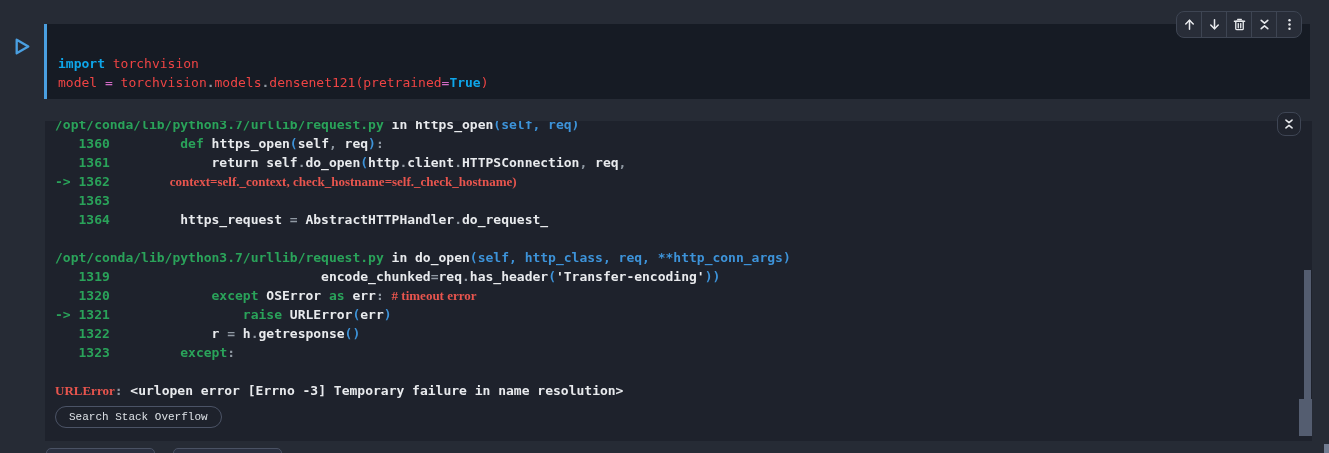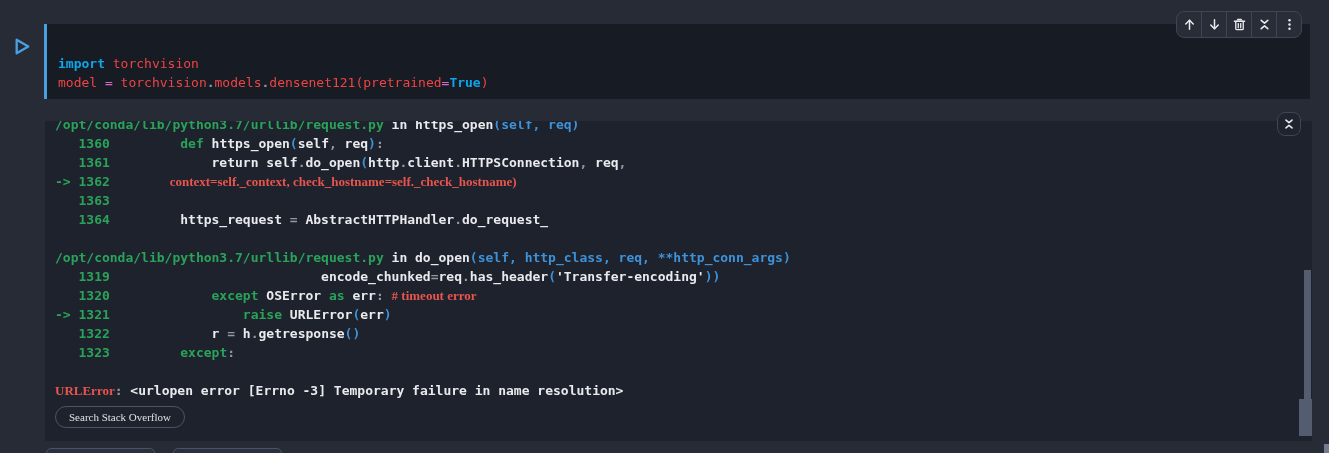--- a/index.html
+++ b/index.html
@@ -42,21 +42,21 @@
   }
   .collapse-btn{
     position:absolute;left:1277px;top:112px;width:24px;height:24px;
     background:#20242e;border:1px solid #3e4554;border-radius:8px;
     display:flex;align-items:center;justify-content:center;cursor:pointer;
     color:#e8eaed;box-sizing:border-box;
   }
   .so-btn{
     position:absolute;left:55px;top:406px;height:22px;
     border:1px solid #4b5366;border-radius:11px;background:transparent;
-    color:#dde1e6;font-family:Liberation Serif, serif;font-size:11px;
+    color:#dde1e6;font-family:Liberation Mono, monospace;font-size:11px;
     padding:4px 13px;display:inline-flex;align-items:center;cursor:pointer;
   }
   
   .c-g{color:#2aa35a;font-weight:bold;}   
   .c-w{color:#e8eaed;font-weight:bold;}   
   .c-b{color:#3d93d9;font-weight:bold;}   
   .c-r{color:#e8554e;font-weight:bold;font-family:Liberation Serif, serif;}   
   .c-d{color:#9099a3;font-weight:bold;}   
   .c-k{color:#0ea5e9;font-weight:bold;}   
   .c-t{color:#ef4444;}                    

